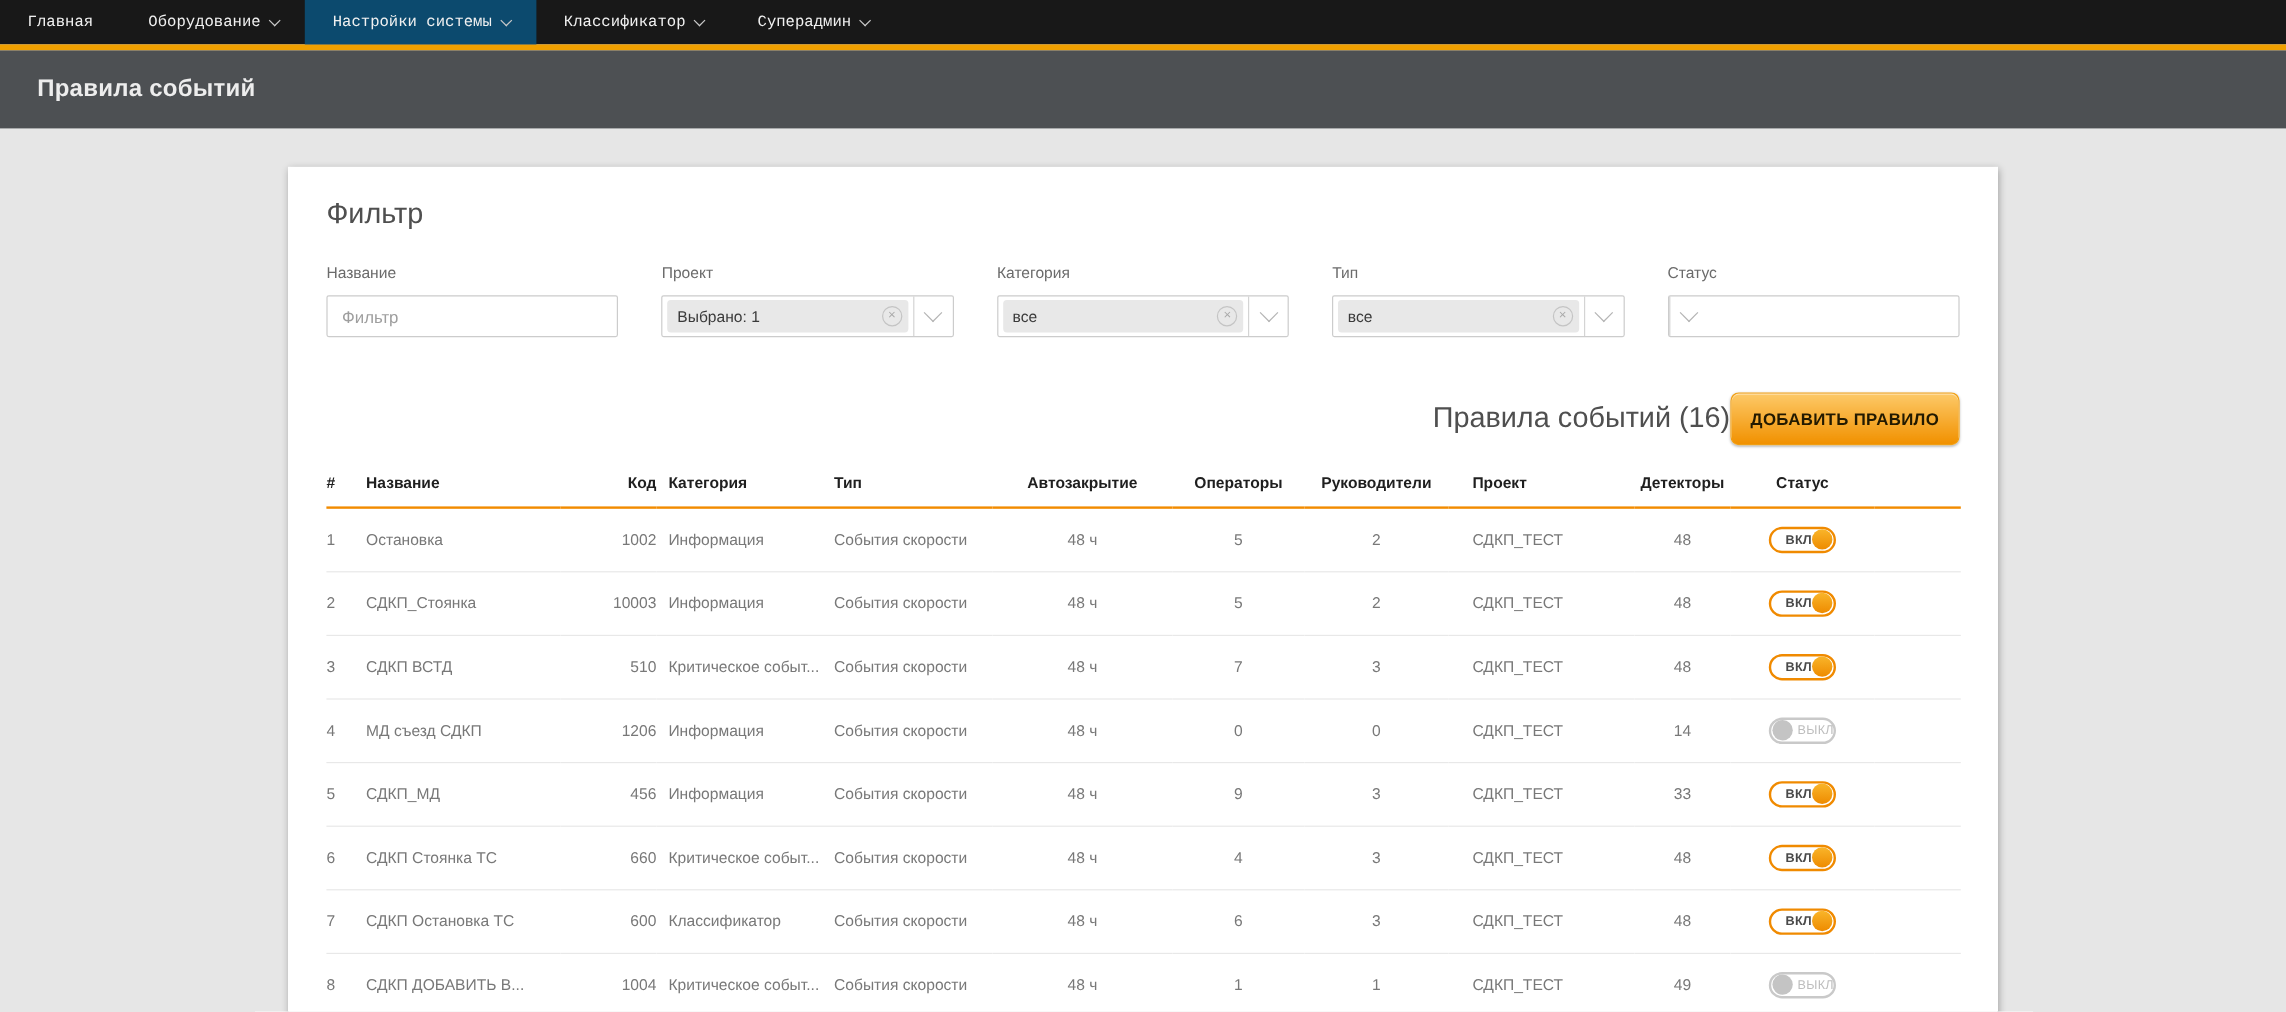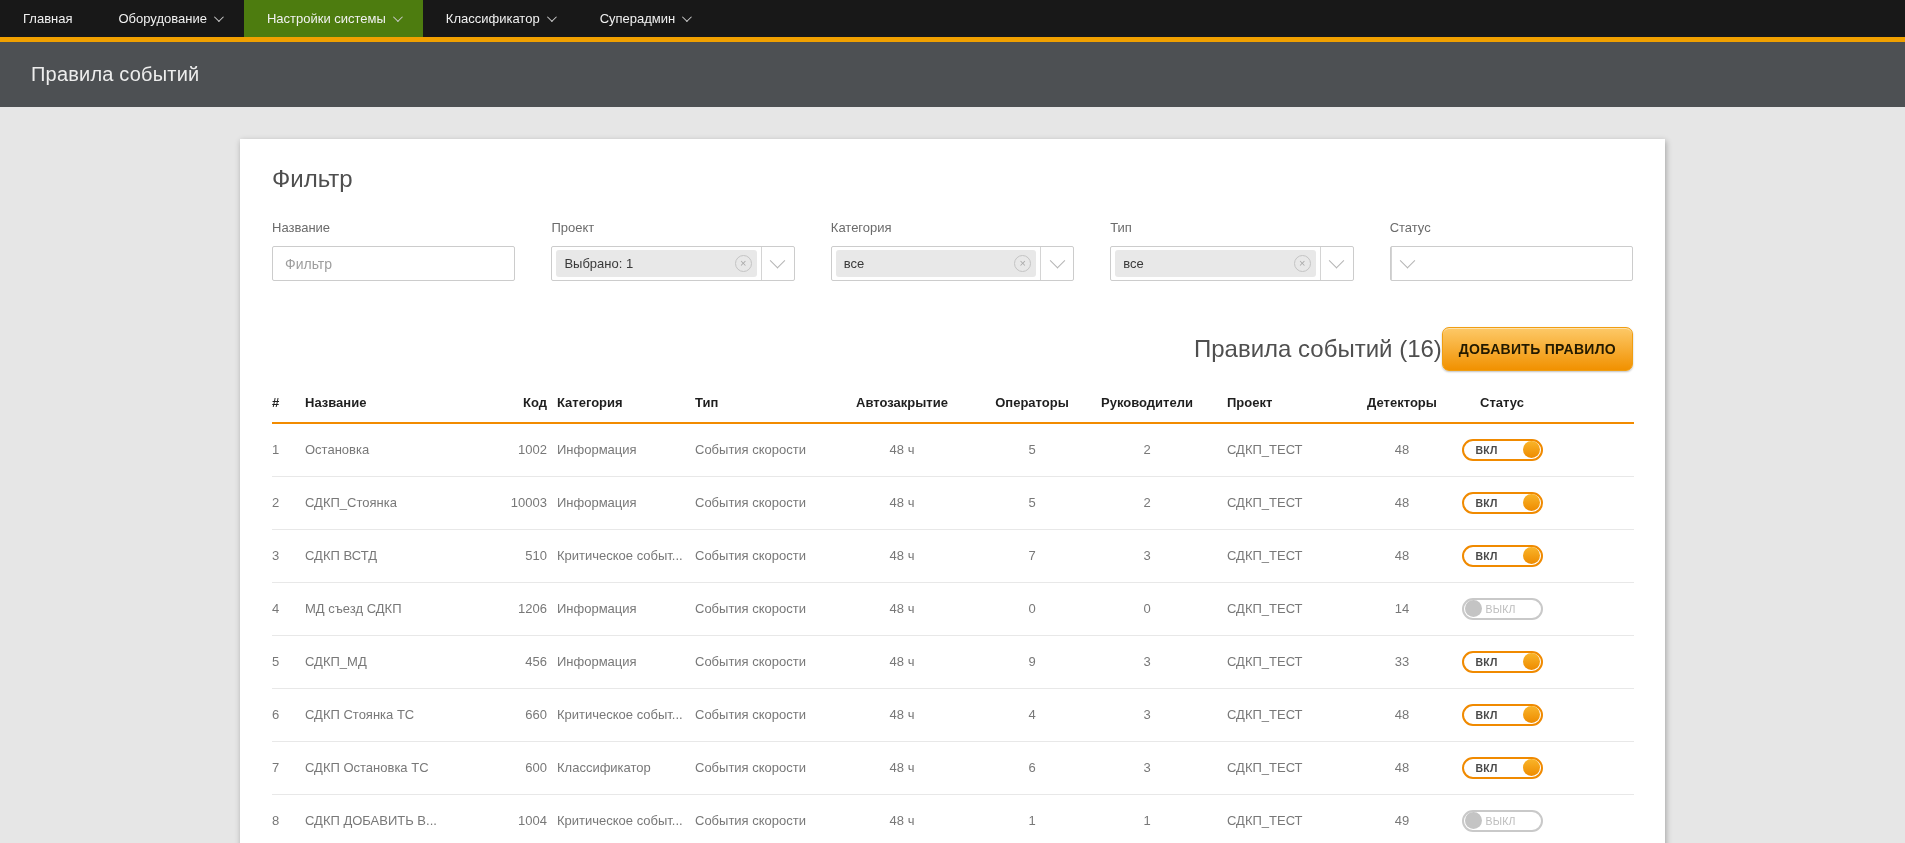--- a/index.html
+++ b/index.html
@@ -19,43 +19,44 @@
   }
   .nav-item {
     display: flex;
     align-items: center;
     gap: 7px;
     padding: 0 23px;
     color: #f1f1f1;
     font-size: 13px;
     cursor: pointer;
     white-space: nowrap;
-  }
-  .nav-item.active { background: #4d7c0f; }
+    font-family: Liberation Mono, monospace;
+  }
+  .nav-item.active { background: #0c4a6e; }
   .nav-caret {
     width: 7px; height: 7px;
     border-right: 1.5px solid #c9c9c9;
     border-bottom: 1.5px solid #c9c9c9;
     transform: rotate(45deg) translateY(-2px);
     display: inline-block;
   }
   .accent-line { height: 5px; background: #f0a000; }
 
   
   .page-header {
     height: 65px;
     background: #4d5053;
     display: flex;
     align-items: center;
     padding-left: 31px;
   }
   .page-header h1 {
     color: #ededed;
     font-size: 20px;
-    font-weight: 400;
+    font-weight: 700;
     letter-spacing: .2px;
   }
 
   
   .card {
     width: 1425px;
     margin: 32px 0 0 240px;
     background: #ffffff;
     box-shadow: 1px 2px 6px rgba(0,0,0,.30);
     padding: 26px 32px 60px 32px;
@@ -209,21 +210,21 @@
   }
   .al-r { text-align: right; }
   .al-c { text-align: center; }
   .pad-l { padding-left: 10px; }
   .pad-proj { padding-left: 20px; }
 
   
   .toggle {
     display: inline-flex;
     align-items: center;
-    width: 81px;
+    width: 56px;
     height: 22px;
     border-radius: 12px;
     border: 2px solid;
     background: #fff;
     cursor: pointer;
     vertical-align: middle;
   }
   .toggle .knob {
     width: 17px; height: 17px;
     border-radius: 50%;

